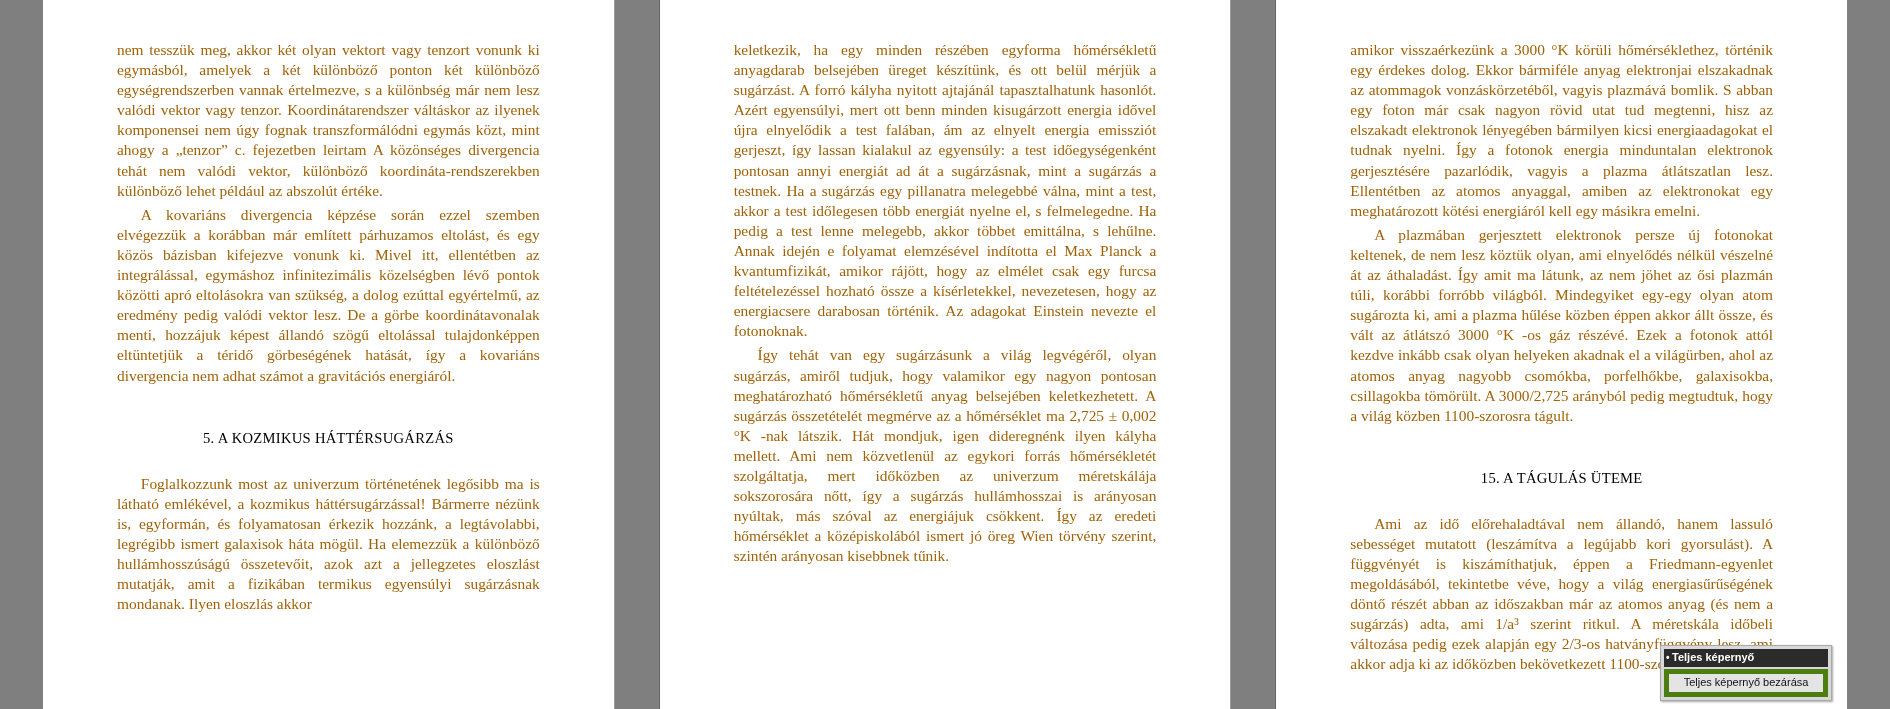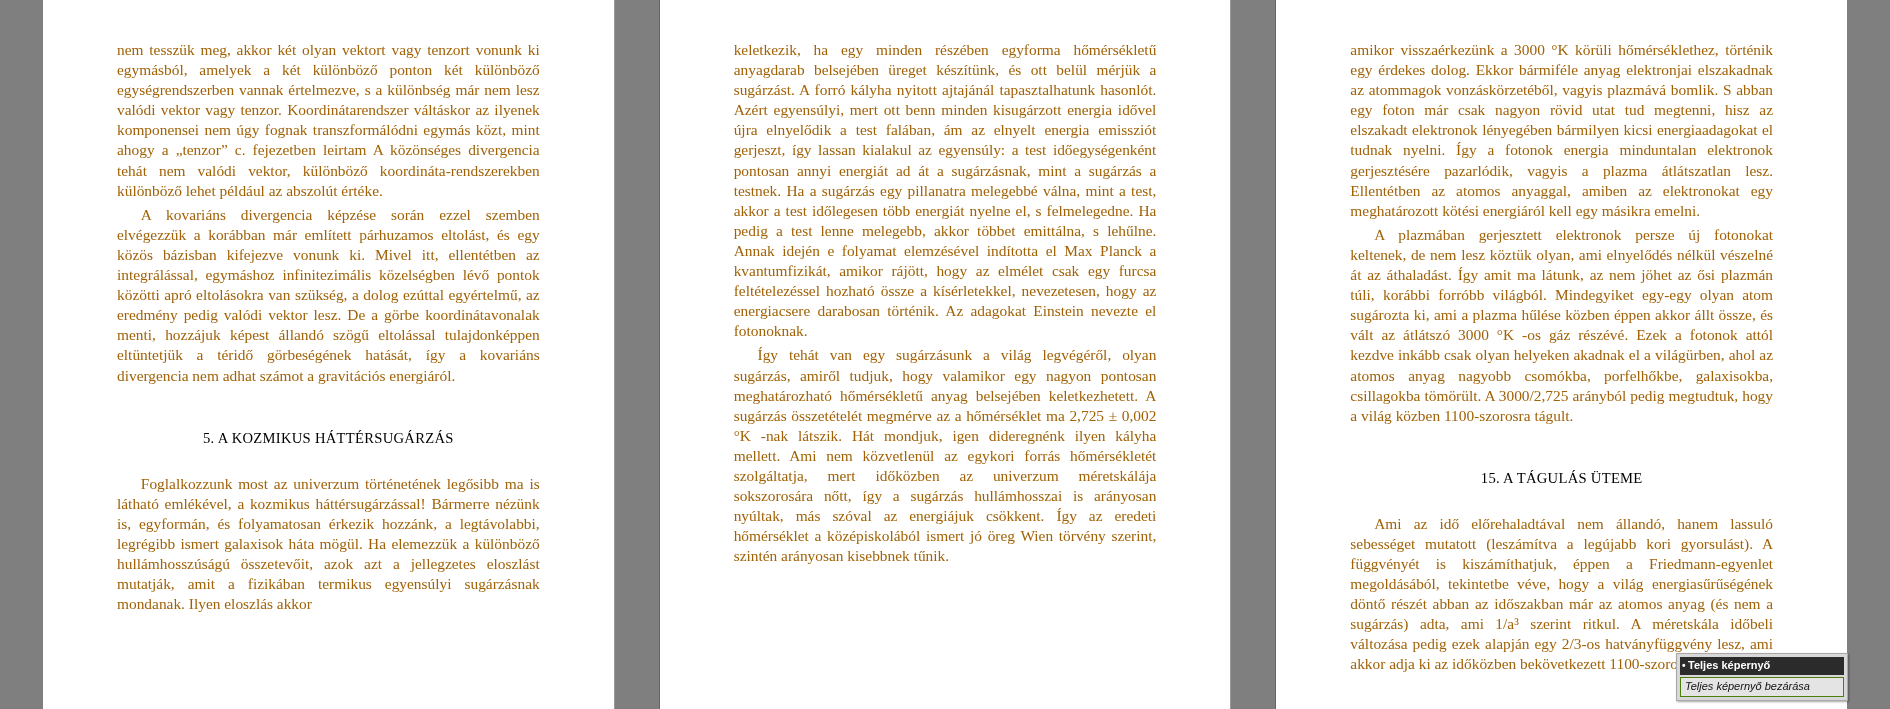--- a/index.html
+++ b/index.html
@@ -70,21 +70,21 @@
     letter-spacing: 0.02em;
     color: #000000;
     font-weight: normal;
   }
   .gap-before-title { height: 38px; }
   .gap-after-title  { height: 22px; }
 
   
   #fullscreen-toolbar {
     position: absolute;
-    right: 42px;
+    right: 58px;
     bottom: 8px;
     width: 172px;
     background: #d8d8d8;
     border: 1px solid #a8a8a8;
     padding: 3px;
     box-sizing: border-box;
     box-shadow: 1px 1px 2px rgba(0,0,0,0.35);
     font-family: "Liberation Sans", "DejaVu Sans", sans-serif;
   }
   #fullscreen-toolbar .fs-item {
@@ -105,24 +105,24 @@
   #fullscreen-toolbar .fs-item.active::before {
     content: "\2022";
     position: absolute;
     left: 2px;
     top: 1px;
     font-size: 10px;
     color: #ffffff;
   }
   #fullscreen-toolbar .fs-item.plain {
     background: #e4e4e4;
-    border: 1px solid #4d7c0f;
+    border: 5px solid #4d7c0f;
     margin-top: 2px;
+    text-align: center;
     padding-left: 4px;
-    font-style: italic;
   }
 </style>
 </head>
 <body>
 
 <div id="viewer">
 
   <div class="gutter left"></div>
 
   <div class="page">

